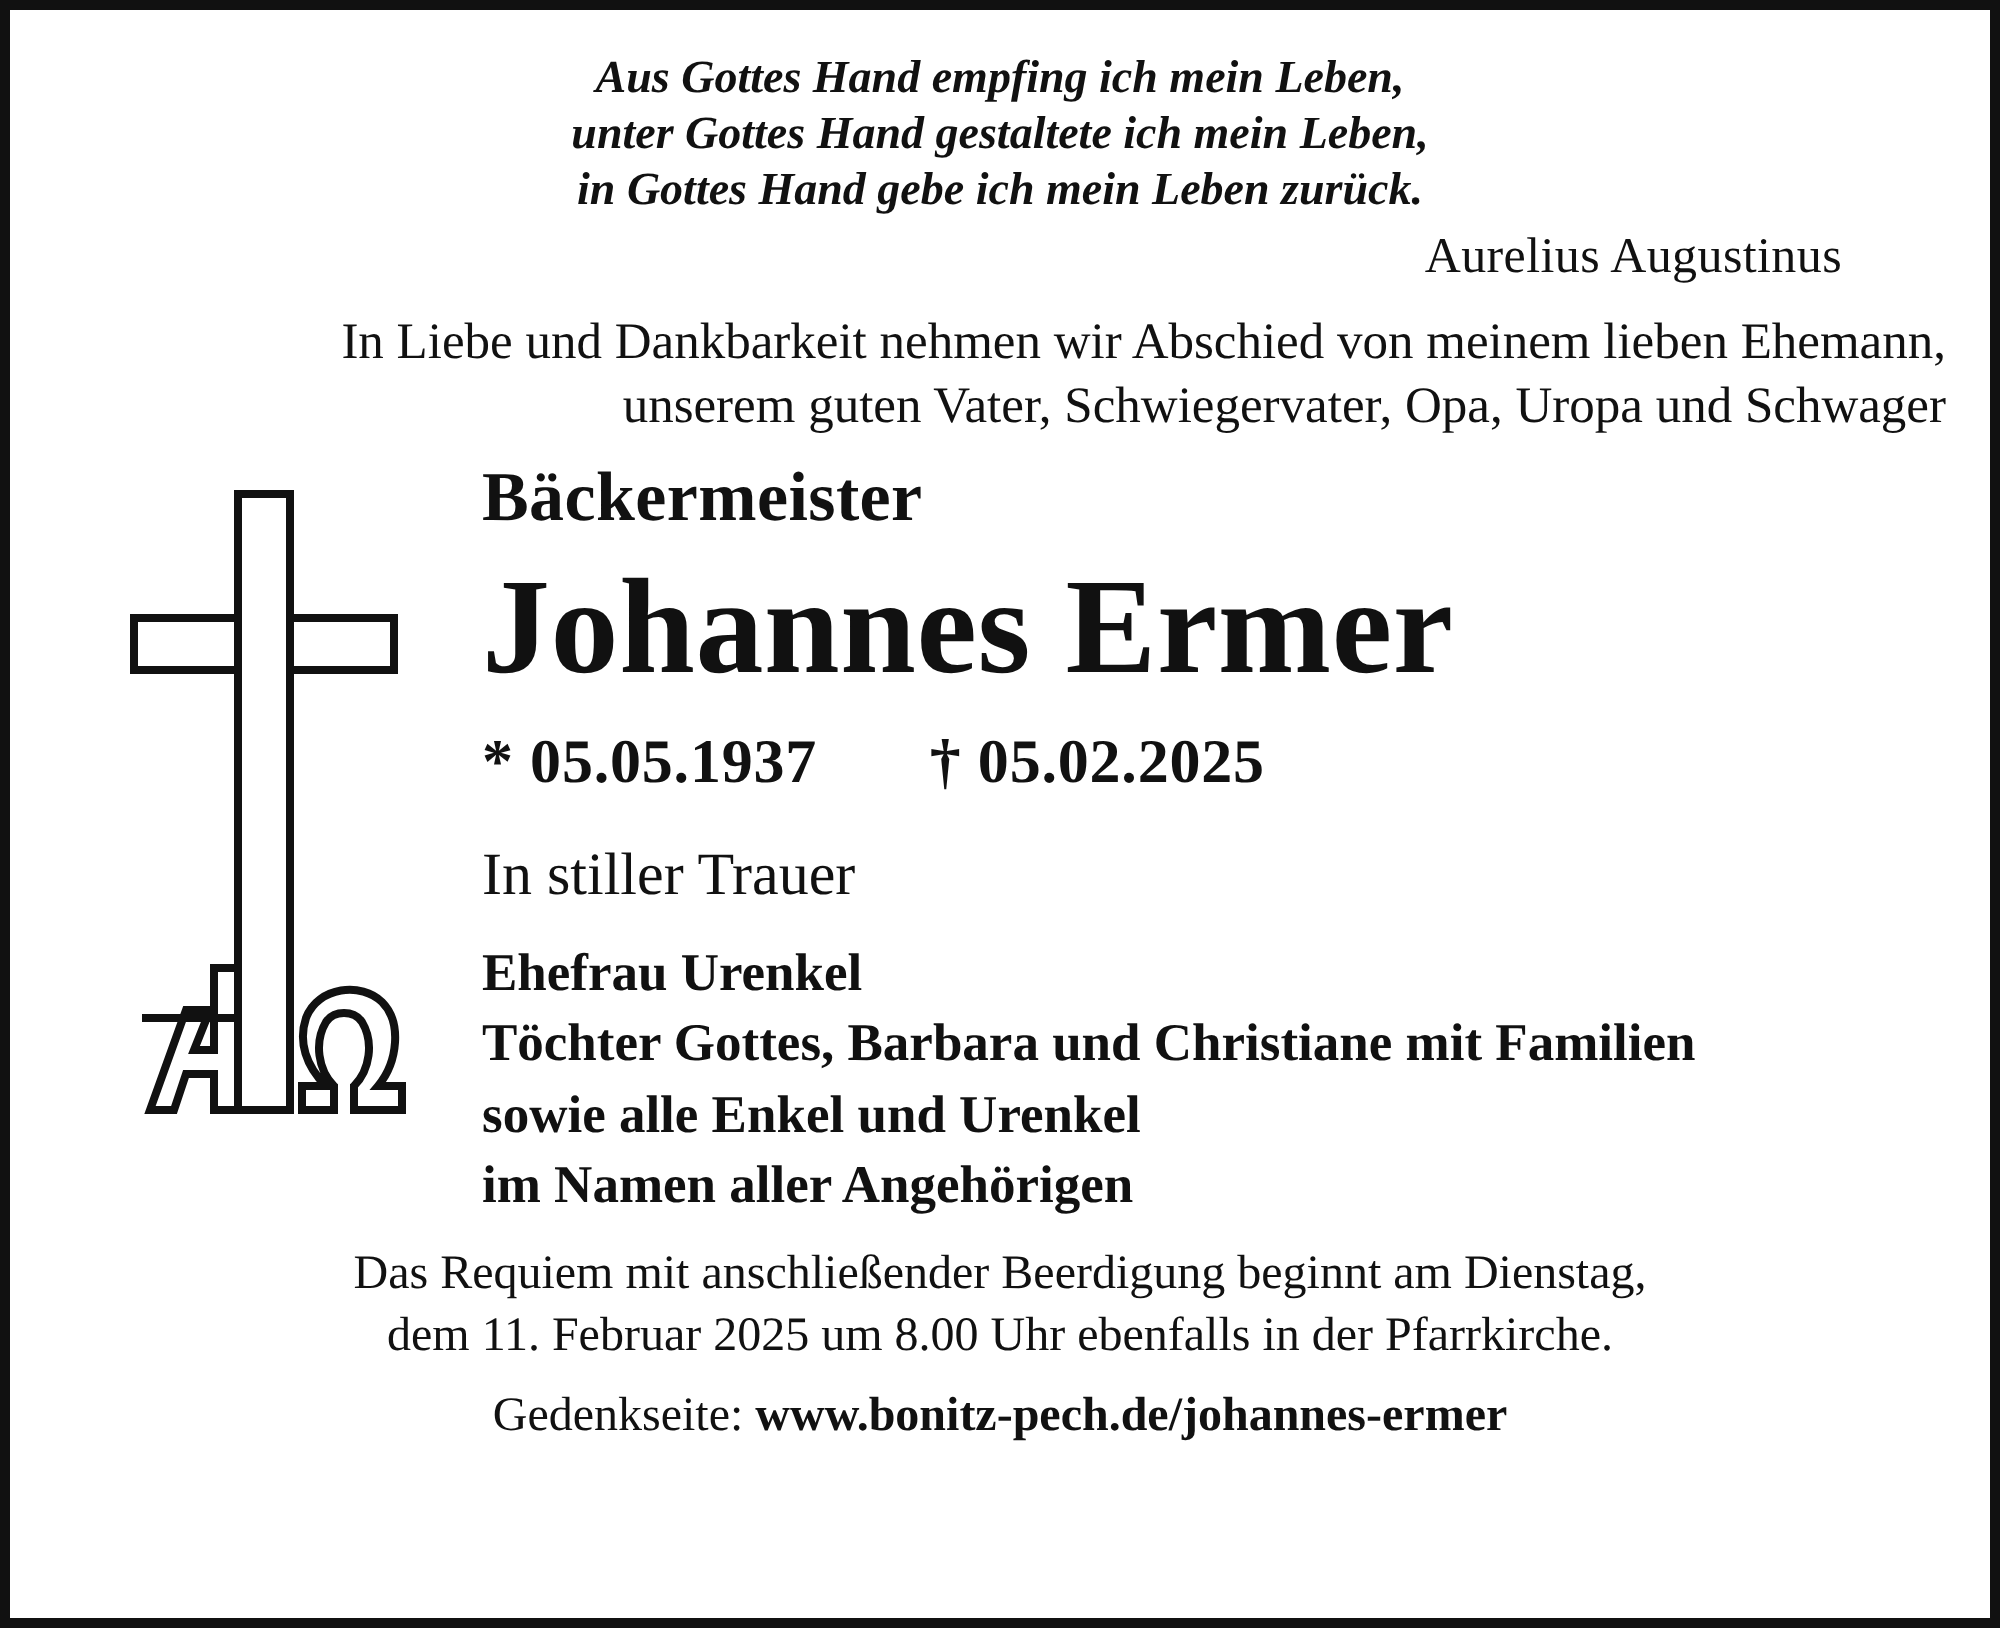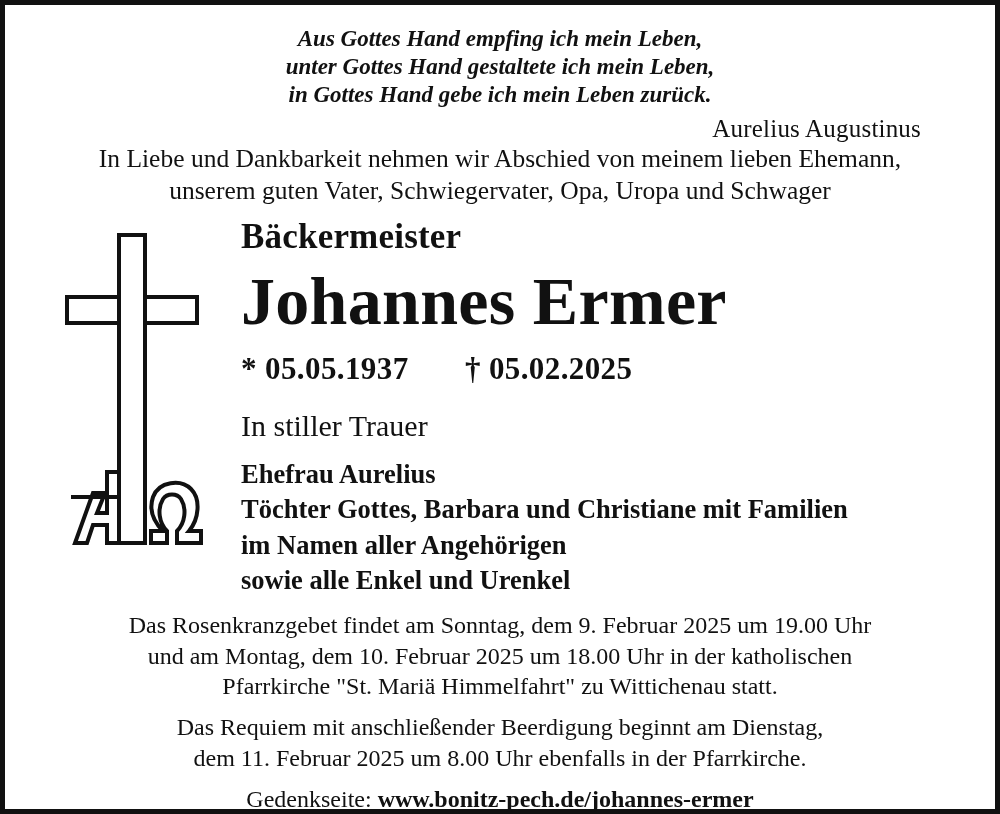--- a/index.html
+++ b/index.html
@@ -33,24 +33,24 @@
   }
   .verse div { white-space: nowrap; }
   .attribution {
     text-align: right;
     font-size: 25px;
     margin-top: 6px;
     padding-right: 52px;
     letter-spacing: .2px;
   }
   .intro {
-    text-align: center;
+    text-align: right;
     font-size: 25.5px;
     line-height: 1.25;
-    margin-top: 0;
+    margin-top: 12px;
   }
   .middle {
     display: flex;
     flex-direction: row;
     align-items: flex-start;
     margin-top: 10px;
   }
   .cross-wrap {
     width: 210px;
     flex: 0 0 210px;
@@ -145,35 +145,30 @@
     <div class="person">
       <div class="profession">Bäckermeister</div>
       <div class="name">Johannes Ermer</div>
       <div class="dates">
         <span>* 05.05.1937</span>
         <span class="sep"></span>
         <span>† 05.02.2025</span>
       </div>
       <div class="mourning">In stiller Trauer</div>
       <div class="family">
-        <div>Ehefrau Aurelius</div>
+        <div>Ehefrau Urenkel</div>
         <div>Töchter Gottes, Barbara und Christiane mit Familien</div>
+        <div>sowie alle Enkel und Urenkel</div>
         <div>im Namen aller Angehörigen</div>
-        <div>sowie alle Enkel und Urenkel</div>
       </div>
     </div>
 
   </div>
 
   <div class="footer">
-    <div class="para">
-      <div>Das Rosenkranzgebet findet am Sonntag, dem 9. Februar 2025 um 19.00 Uhr</div>
-      <div>und am Montag, dem 10. Februar 2025 um 18.00 Uhr in der katholischen</div>
-      <div>Pfarrkirche "St. Mariä Himmelfahrt" zu Wittichenau statt.</div>
-    </div>
     <div class="para">
       <div>Das Requiem mit anschließender Beerdigung beginnt am Dienstag,</div>
       <div>dem 11. Februar 2025 um 8.00 Uhr ebenfalls in der Pfarrkirche.</div>
     </div>
   </div>
 
   <div class="memorial">
     <span>Gedenkseite:</span>
     <b>www.bonitz-pech.de/johannes-ermer</b>
   </div>

